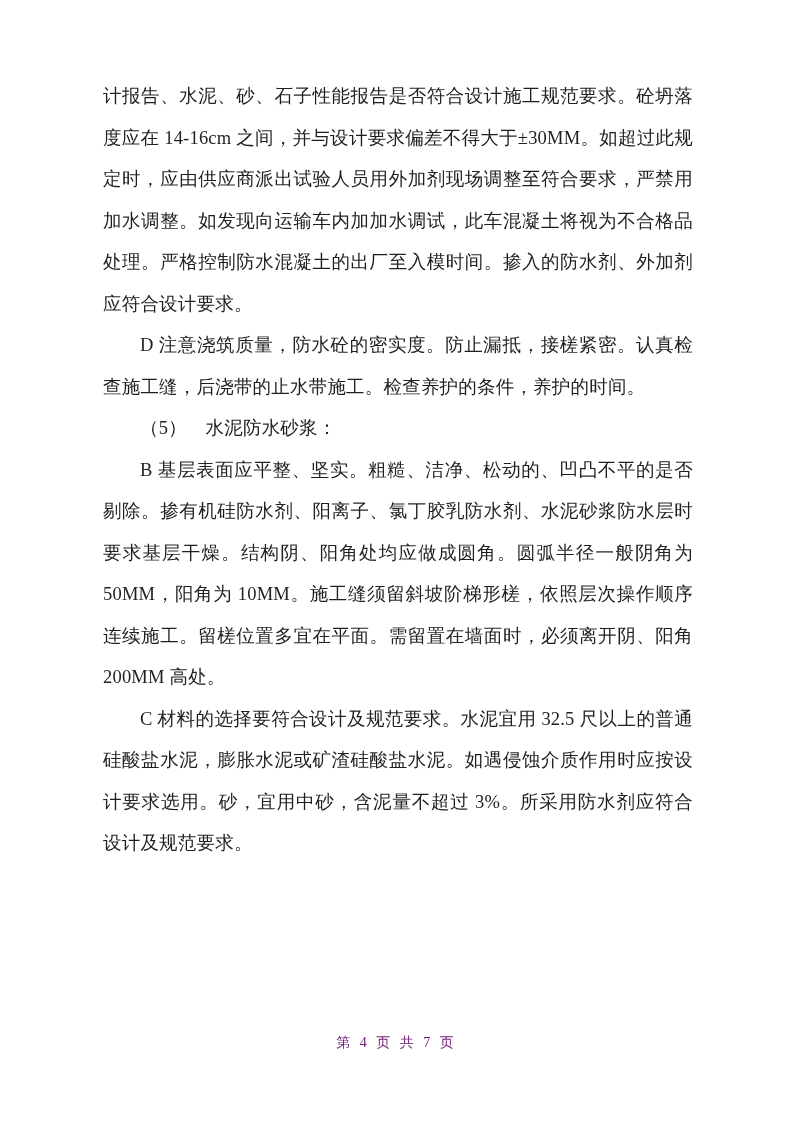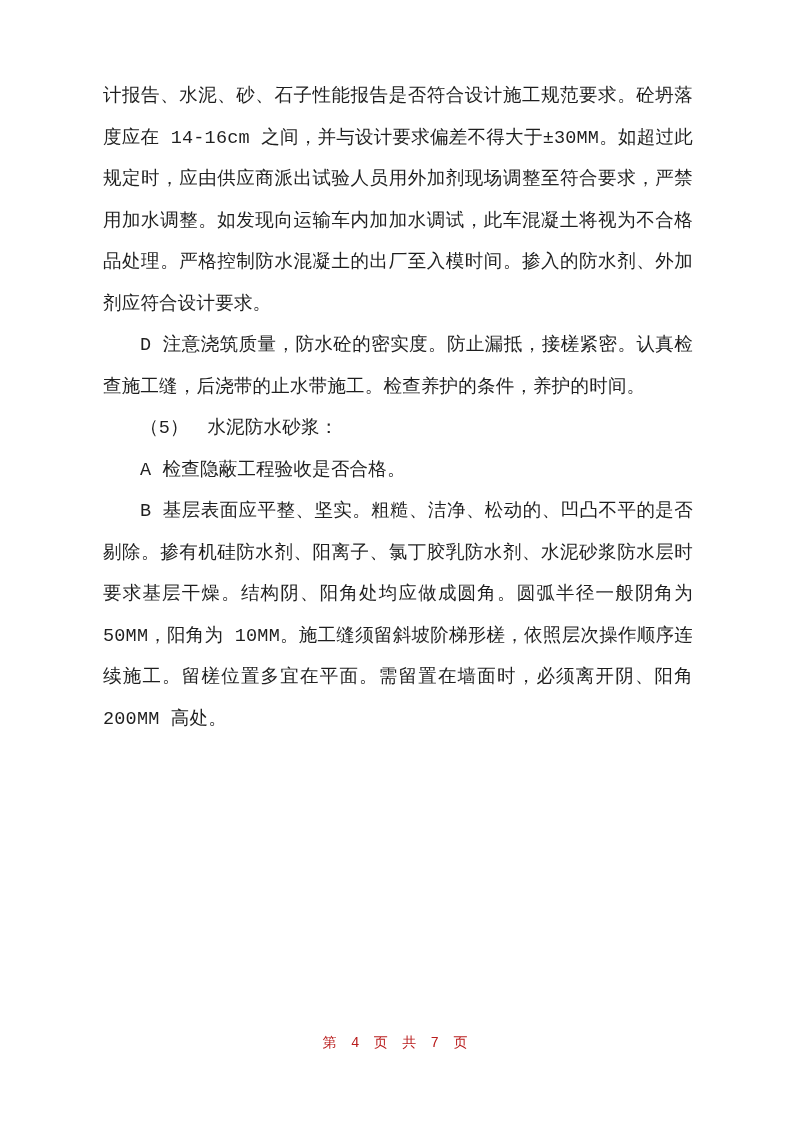--- a/index.html
+++ b/index.html
@@ -6,21 +6,21 @@
     margin: 0;
     padding: 0;
     background: #ffffff;
   }
   .page {
     position: relative;
     width: 770px;
     height: 1122px;
     background: #ffffff;
     overflow: hidden;
-    font-family: Liberation Mono, monospace;
+    font-family: Liberation Serif, serif;
     color: #1f1f1f;
   }
   .content {
     position: absolute;
     left: 103px;
     top: 76px;
     width: 590px;
     font-size: 18.5px;
     line-height: 41.5px;
     text-align: justify;
@@ -36,28 +36,28 @@
   }
   .footer {
     position: absolute;
     left: 0;
     top: 1032px;
     width: 793px;
     text-align: center;
     font-size: 14px;
     line-height: 22px;
     letter-spacing: 3px;
-    color: #b91c1c;
+    color: #701a75;
   }
 </style>
 </head>
 <body>
 
 <div class="page">
   <div class="content">
     <p>计报告、水泥、砂、石子性能报告是否符合设计施工规范要求。砼坍落度应在 14-16cm 之间，并与设计要求偏差不得大于±30MM。如超过此规定时，应由供应商派出试验人员用外加剂现场调整至符合要求，严禁用加水调整。如发现向运输车内加加水调试，此车混凝土将视为不合格品处理。严格控制防水混凝土的出厂至入模时间。掺入的防水剂、外加剂应符合设计要求。</p>
     <p class="indent">D 注意浇筑质量，防水砼的密实度。防止漏抵，接槎紧密。认真检查施工缝，后浇带的止水带施工。检查养护的条件，养护的时间。</p>
     <p class="indent">（5）　水泥防水砂浆：</p>
-    <p class="indent">A 检查隐蔽工程验收是否合格。</p>
     <p class="indent">B 基层表面应平整、坚实。粗糙、洁净、松动的、凹凸不平的是否剔除。掺有机硅防水剂、阳离子、氯丁胶乳防水剂、水泥砂浆防水层时要求基层干燥。结构阴、阳角处均应做成圆角。圆弧半径一般阴角为 50MM，阳角为 10MM。施工缝须留斜坡阶梯形槎，依照层次操作顺序连续施工。留槎位置多宜在平面。需留置在墙面时，必须离开阴、阳角 200MM 高处。</p>
+    <p class="indent">C 材料的选择要符合设计及规范要求。水泥宜用 32.5 尺以上的普通硅酸盐水泥，膨胀水泥或矿渣硅酸盐水泥。如遇侵蚀介质作用时应按设计要求选用。砂，宜用中砂，含泥量不超过 3%。所采用防水剂应符合设计及规范要求。</p>
   </div>
   <div class="footer">第 4 页 共 7 页</div>
 </div>
 
 </body></html>

